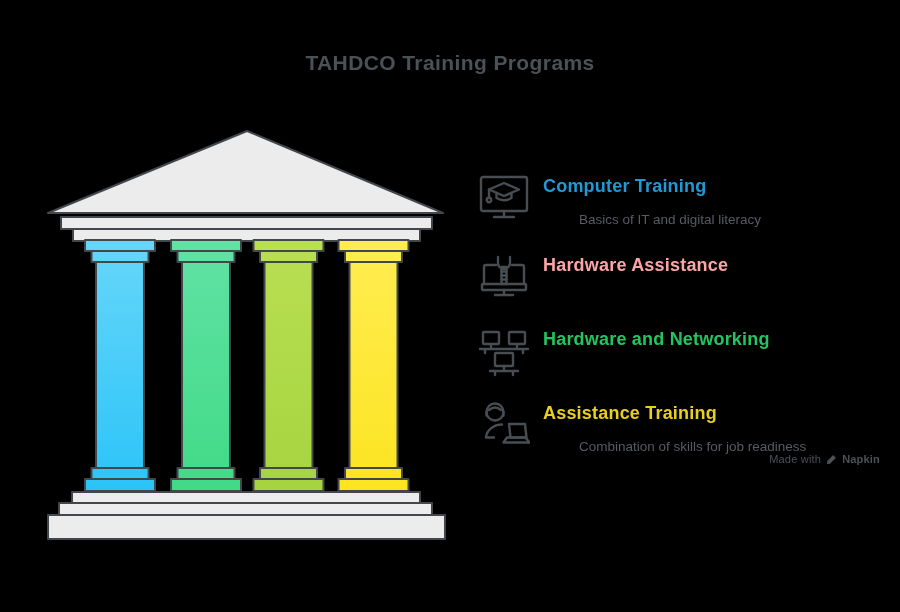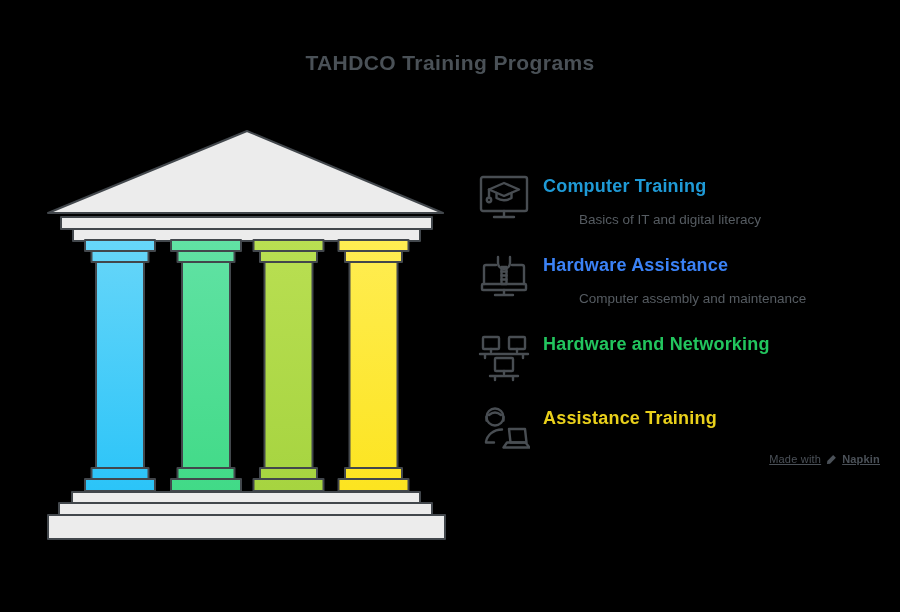--- a/index.html
+++ b/index.html
@@ -25,28 +25,28 @@
   }
   .program { display: flex; gap: 13px; align-items: flex-start; }
   .icon-box { width: 52px; height: 52px; flex: none; }
   .ptext { padding-top: 1px; min-width: 0; text-decoration: underline; }
   .pheading { font-size: 18px; font-weight: bold; letter-spacing: .2px; margin: 3px 0 0; }
   .pdesc {
     font-size: 13.5px; color: #565c62; margin-top: 14px;
     line-height: 1.35; white-space: pre-line; margin-left: 36px;
   }
   .program.p0 .pheading { color: #1f9ad6; }
-  .program.p1 .pheading { color: #3b82f6; }
+  .program.p1 .pheading { color: #fca5a5; text-align: right; }
   .program.p2 .pheading { color: #22c55e; }
   .program.p3 .pheading { color: #e9d01b; }
 
   .footer {
     position: absolute; right: 20px; bottom: 19px;
     display: flex; align-items: center; gap: 5px;
-    font-size: 11px; color: #4b5158; letter-spacing: .2px; text-decoration: underline;
+    font-size: 11px; color: #4b5158; letter-spacing: .2px;
   }
   .footer .brand { font-weight: bold; text-align: right; }
 </style>
 </head>
 <body>
 
 <div class="canvas">
 
   <div class="title">TAHDCO Training Programs</div>
 
@@ -139,21 +139,20 @@
       <svg class="icon-box" viewBox="0 0 52 52" fill="none" stroke="#484d52" stroke-width="2.4" stroke-linecap="round" stroke-linejoin="round">
         <path d="M18 14 H8 a2 2 0 0 0 -2 2 V33 M34 14 h10 a2 2 0 0 1 2 2 V33"></path>
         <rect x="4" y="33" width="44" height="6" rx="1"></rect>
         <path d="M26 39 v5 M17 44 h18"></path>
         <path d="M20 6 v6 a6 6 0 0 0 12 0 V6"></path>
         <rect x="23.5" y="16" width="5" height="17"></rect>
         <path d="M23.5 20.5 h5 M23.5 24.5 h5 M23.5 28.5 h5"></path>
       </svg>
       <div class="ptext">
         <div class="pheading">Hardware Assistance</div>
-        <div class="pdesc">Computer assembly and maintenance</div>
       </div>
     </div>
 
     <div class="program p2">
       <svg class="icon-box" viewBox="0 0 52 52" fill="none" stroke="#484d52" stroke-width="2.4" stroke-linecap="round" stroke-linejoin="round">
         <rect x="5" y="7" width="16" height="12" rx="1"></rect>
         <path d="M13 19 v3"></path>
         <rect x="31" y="7" width="16" height="12" rx="1"></rect>
         <path d="M39 19 v3"></path>
         <path d="M2 24 h48 M7 24 v4 M45 24 v4"></path>
@@ -170,20 +169,21 @@
       <svg class="icon-box" viewBox="0 0 52 52" fill="none" stroke="#484d52" stroke-width="2.4" stroke-linecap="round" stroke-linejoin="round">
         <circle cx="17" cy="13" r="8.5"></circle>
         <path d="M11 11 q6 -5 12 0"></path>
         <path d="M8.5 13 v3.5 M25.5 13 v3.5"></path>
         <path d="M24 25.5 C15.5 25.5 9 31 8 38 l0 .5 h8"></path>
         <path d="M31 25 h16 l1.5 13.5 h-16 Z"></path>
         <path d="M25.5 43.5 h26 l-4 -5 h-18.5 Z"></path>
       </svg>
       <div class="ptext">
         <div class="pheading">Assistance Training</div>
+        <div class="pdesc">Combination of skills for job readiness</div>
       </div>
     </div>
 
   </div>
 
   <div class="footer">
     <span>Made with</span>
     <svg width="11" height="11" viewBox="0 0 12 12">
       <path d="M7.8 1.2 L10.8 4.2 L4.4 10.6 L1 11 L1.4 7.6 Z" fill="#4b5158"></path>
     </svg>

